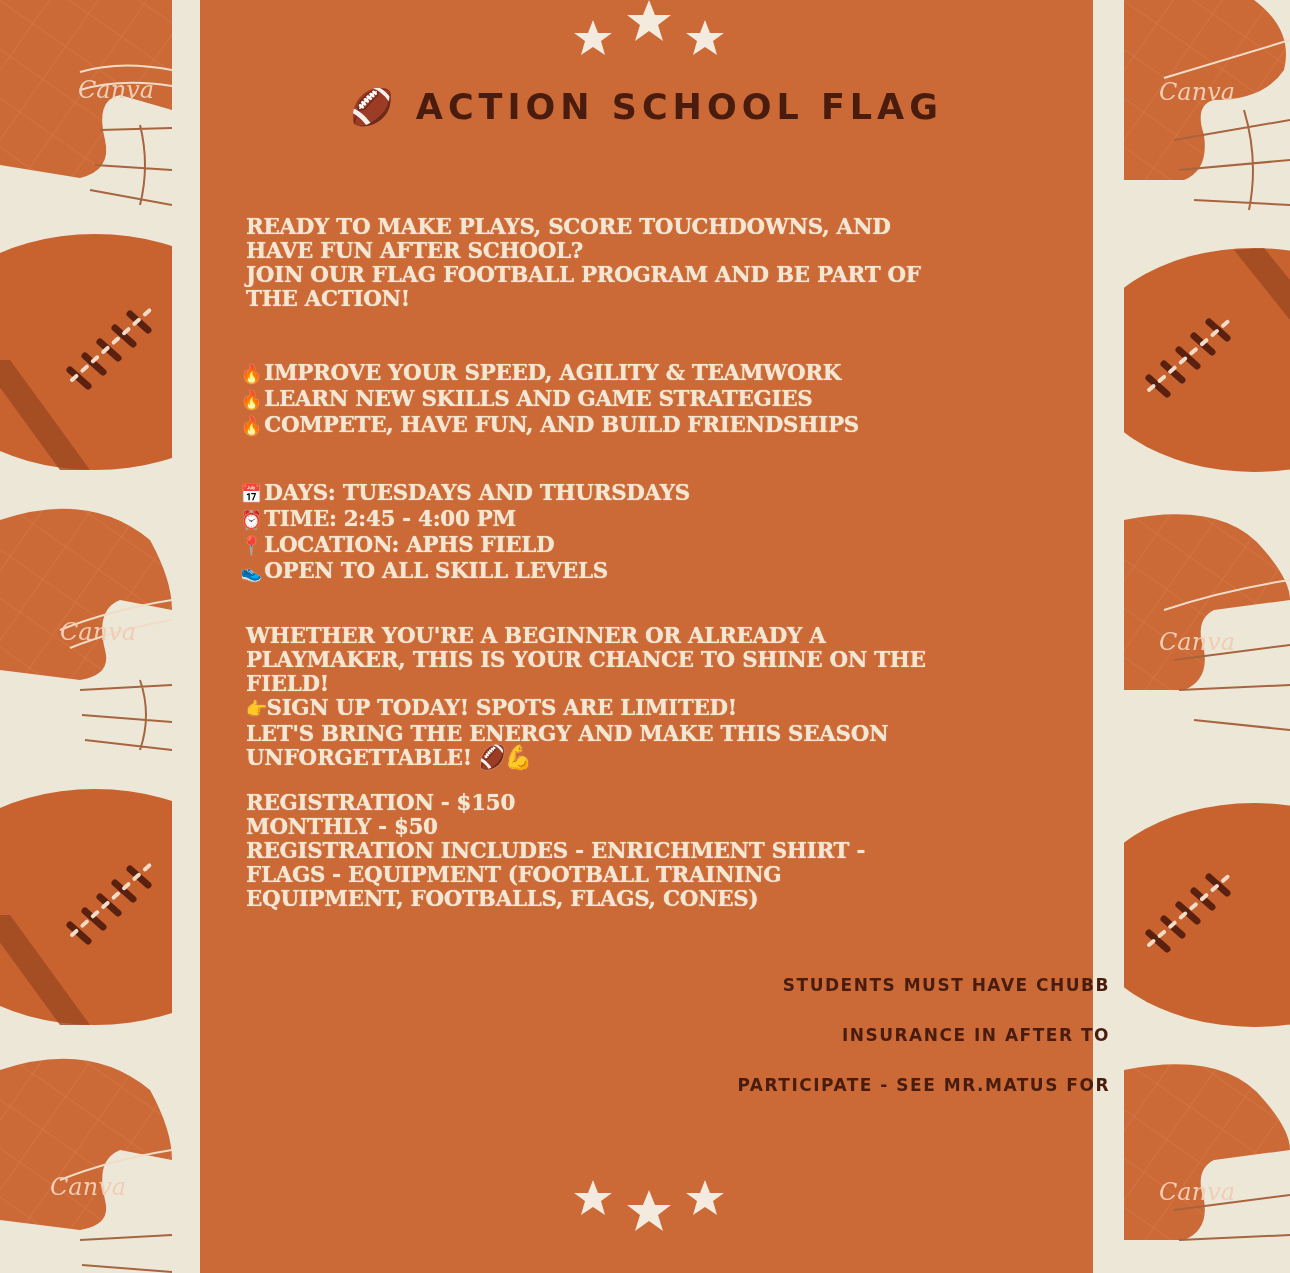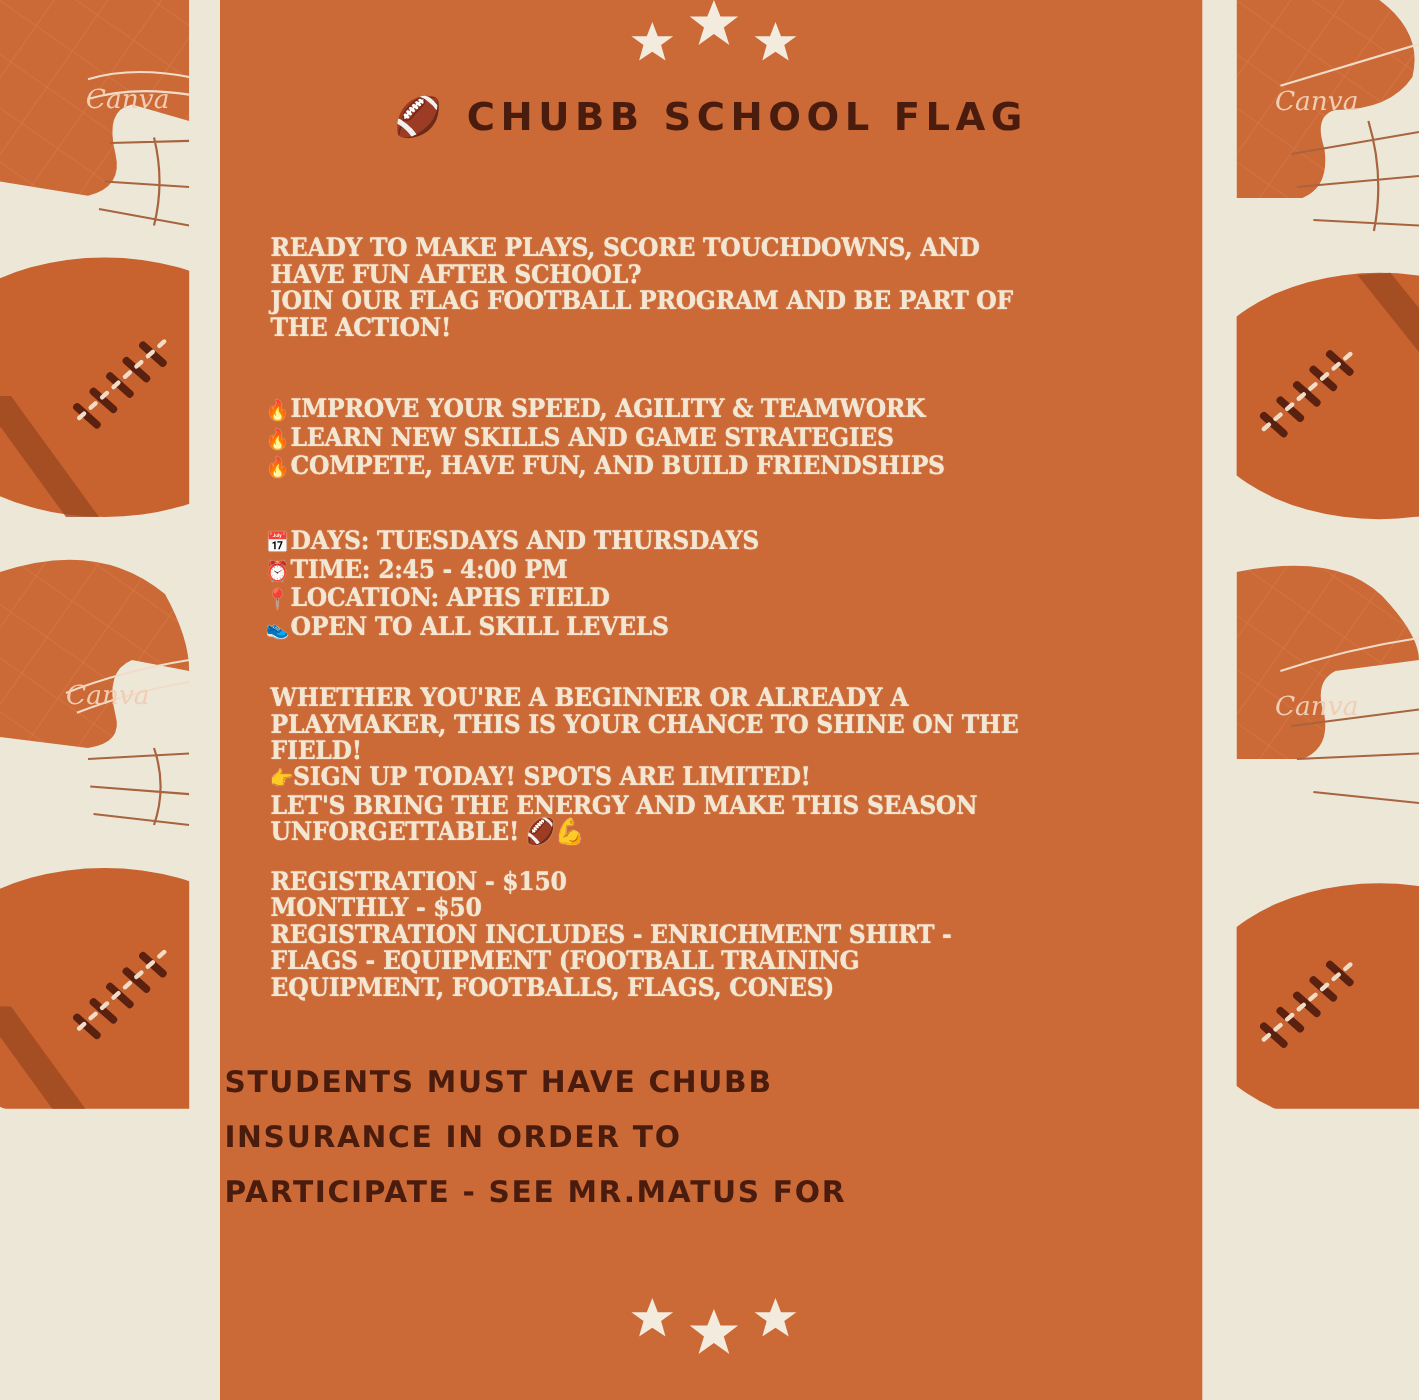--- a/index.html
+++ b/index.html
@@ -1,26 +1,26 @@
 <!DOCTYPE html>
 <html><head>
 <meta charset="utf-8">
 <style>
   html, body { margin:0; padding:0; }
   body { width:1290px; height:1273px; background:#EDE7D8; position:relative; overflow:hidden; font-family:"Liberation Sans", sans-serif; }
-  .side { position:absolute; top:0; height:1008px; overflow:hidden; }
+  .side { position:absolute; top:0; height:1273px; overflow:hidden; }
   .side.left { left:0; width:172px; }
   .side.right { left:1124px; width:166px; }
   .panel { position:absolute; left:200px; top:0; width:893px; height:1273px; background:#CC6A37; }
   .stars { position:absolute; left:0; width:100%; height:70px; }
   .title { position:absolute; left:0; width:100%; top:78px; text-align:center; color:#4A1C0E; font-family:"DejaVu Sans", sans-serif; font-weight:bold; font-size:35px; letter-spacing:5px; line-height:58px; }
   .body-text { position:absolute; left:46px; width:800px; color:#F3E6D2; font-family:"DejaVu Serif", serif; font-weight:bold; font-size:23px; line-height:24px; letter-spacing:-0.3px; transform:scaleX(0.93); transform-origin:left top; text-shadow:0 0 1px #F3E6D2; }
   .line { white-space:nowrap; display:block; }
   .emoji { display:inline-block; width:26px; text-align:center; font-family:"DejaVu Sans", sans-serif; font-size:18px; }
-  .notice { position:absolute; left:4px; width:100%; top:960px; text-align:left; color:#4A1C0E; font-family:"DejaVu Sans", sans-serif; font-weight:bold; font-size:27px; letter-spacing:1.5px; line-height:50px; }
+  .notice { position:absolute; left:17px; width:100%; top:960px; text-align:right; color:#4A1C0E; font-family:"DejaVu Sans", sans-serif; font-weight:bold; font-size:17px; letter-spacing:1.5px; line-height:50px; }
 </style>
 </head>
 <body>
 
 <div class="side left">
   <svg width="172" height="1273" viewBox="0 0 172 1273">
     <defs>
       <pattern id="grid" width="40" height="40" patternUnits="userSpaceOnUse" patternTransform="rotate(35)">
         <path d="M0 0 L40 0 M0 0 L0 40" stroke="#E08A5A" stroke-width="1" opacity="0.55"></path>
       </pattern>
@@ -137,21 +137,21 @@
     <g fill="#F3EBDD">
       <polygon points="393,20 398,33 412,33 401,41 405,55 393,47 381,55 385,41 374,33 388,33"></polygon>
       <polygon points="449,0 455,15 471,15 458,25 463,41 449,31 435,41 440,25 427,15 443,15"></polygon>
       <polygon points="505,20 510,33 524,33 513,41 517,55 505,47 493,55 497,41 486,33 500,33"></polygon>
     </g>
   </svg>
 
   <div class="title">
     <div>
       <span>🏈</span>
-      <span>CHUBB SCHOOL FLAG</span>
+      <span>ACTION SCHOOL FLAG</span>
     </div>
   </div>
 
   <div class="body-text" style="top:214px;">
     <span class="line">READY TO MAKE PLAYS, SCORE TOUCHDOWNS, AND</span>
     <span class="line">HAVE FUN AFTER SCHOOL?</span>
     <span class="line">JOIN OUR FLAG FOOTBALL PROGRAM AND BE PART OF</span>
     <span class="line">THE ACTION!</span>
   </div>
 
@@ -180,21 +180,21 @@
   <div class="body-text" style="top:790px;">
     <span class="line">REGISTRATION - $150</span>
     <span class="line">MONTHLY - $50</span>
     <span class="line">REGISTRATION INCLUDES - ENRICHMENT SHIRT -</span>
     <span class="line">FLAGS - EQUIPMENT (FOOTBALL TRAINING</span>
     <span class="line">EQUIPMENT, FOOTBALLS, FLAGS, CONES)</span>
   </div>
 
   <div class="notice">
     <div>STUDENTS MUST HAVE CHUBB</div>
-    <div>INSURANCE IN ORDER TO</div>
+    <div>INSURANCE IN AFTER TO</div>
     <div>PARTICIPATE - SEE MR.MATUS FOR</div>
   </div>
 
   <svg class="stars" style="top:1175px;" viewBox="0 0 893 70">
     <g fill="#F3EBDD">
       <polygon points="393,5 398,18 412,18 401,26 405,40 393,32 381,40 385,26 374,18 388,18"></polygon>
       <polygon points="449,15 455,30 471,30 458,40 463,56 449,46 435,56 440,40 427,30 443,30"></polygon>
       <polygon points="505,5 510,18 524,18 513,26 517,40 505,32 493,40 497,26 486,18 500,18"></polygon>
     </g>
   </svg>

